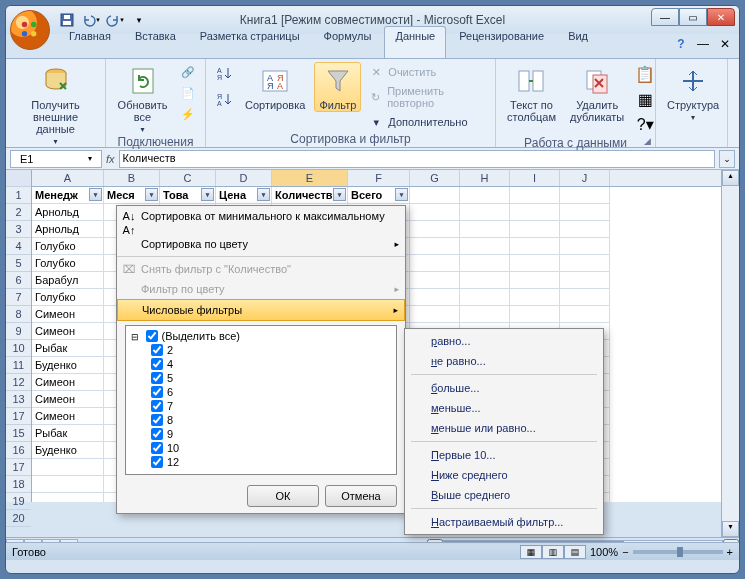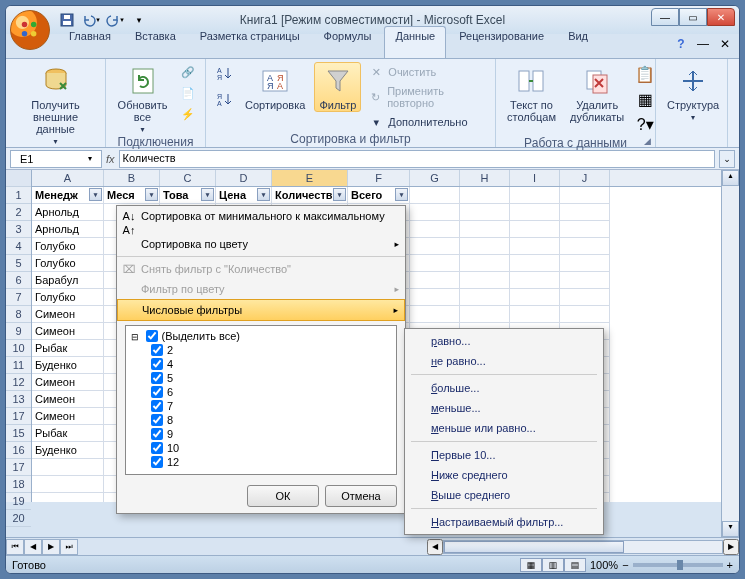--- a/index.html
+++ b/index.html
@@ -85,21 +85,21 @@
   .submenu { position:absolute; left:398px; top:322px; width:200px; background:#f4f4f4; border:1px solid #888; box-shadow:3px 3px 8px rgba(0,0,0,.3); z-index:60; font-size:11px; padding:2px 0;}
   .sub-item { padding:4px 10px 4px 26px; cursor:pointer; color:#1a2a6a;}
   .sub-item u { text-decoration:underline; }
   .sub-sep { height:1px; background:#ccc; margin:3px 6px;}
 
   
   .sheet-tabs { position:absolute; left:0; bottom:18px; right:0; height:18px; background:#d8e4f2; border-top:1px solid #9ab0cb; display:flex; align-items:center; font-size:10px; overflow:hidden;}
   .st-nav button { width:18px; height:16px; background:#e8eef6; border:1px solid #9ab0cb; font-size:8px;}
   .sc-right { position:absolute; right:0; top:164px; width:18px; bottom:36px; background:#e8eef6; border-left:1px solid #9ab0cb;}
   .sc-right .sbtn { height:16px; border:1px solid #9ab0cb; background:linear-gradient(#f0f4fa,#d0dcec); font-size:8px; text-align:center;}
-  .statusbar { position:absolute; left:0; bottom:0; right:0; height:18px; background:linear-gradient(#cfe0f0,#bcd0e4); border-top:1px solid #9ab0cb; display:flex; align-items:center; font-size:11px; padding:0 6px; gap:6px;}
+  .statusbar { position:absolute; left:0; bottom:13px; right:0; height:18px; background:linear-gradient(#cfe0f0,#bcd0e4); border-top:1px solid #9ab0cb; display:flex; align-items:center; font-size:11px; padding:0 6px; gap:6px;}
   .zoom { margin-left:auto; display:flex; align-items:center; gap:4px;}
   .zoom .track { width:90px; height:4px; background:#9ab0cb; position:relative;}
   .zoom .thumb { position:absolute; left:44px; top:-3px; width:6px; height:10px; background:#6a88aa;}
   .view-btns { display:flex; gap:0;}
   .view-btns .vb { width:22px; height:14px; border:1px solid #8aa0c0; background:#e8eef6; font-size:9px; display:flex;align-items:center;justify-content:center;}
 </style>
 </head>
 <body>
 
 <div class="window">

